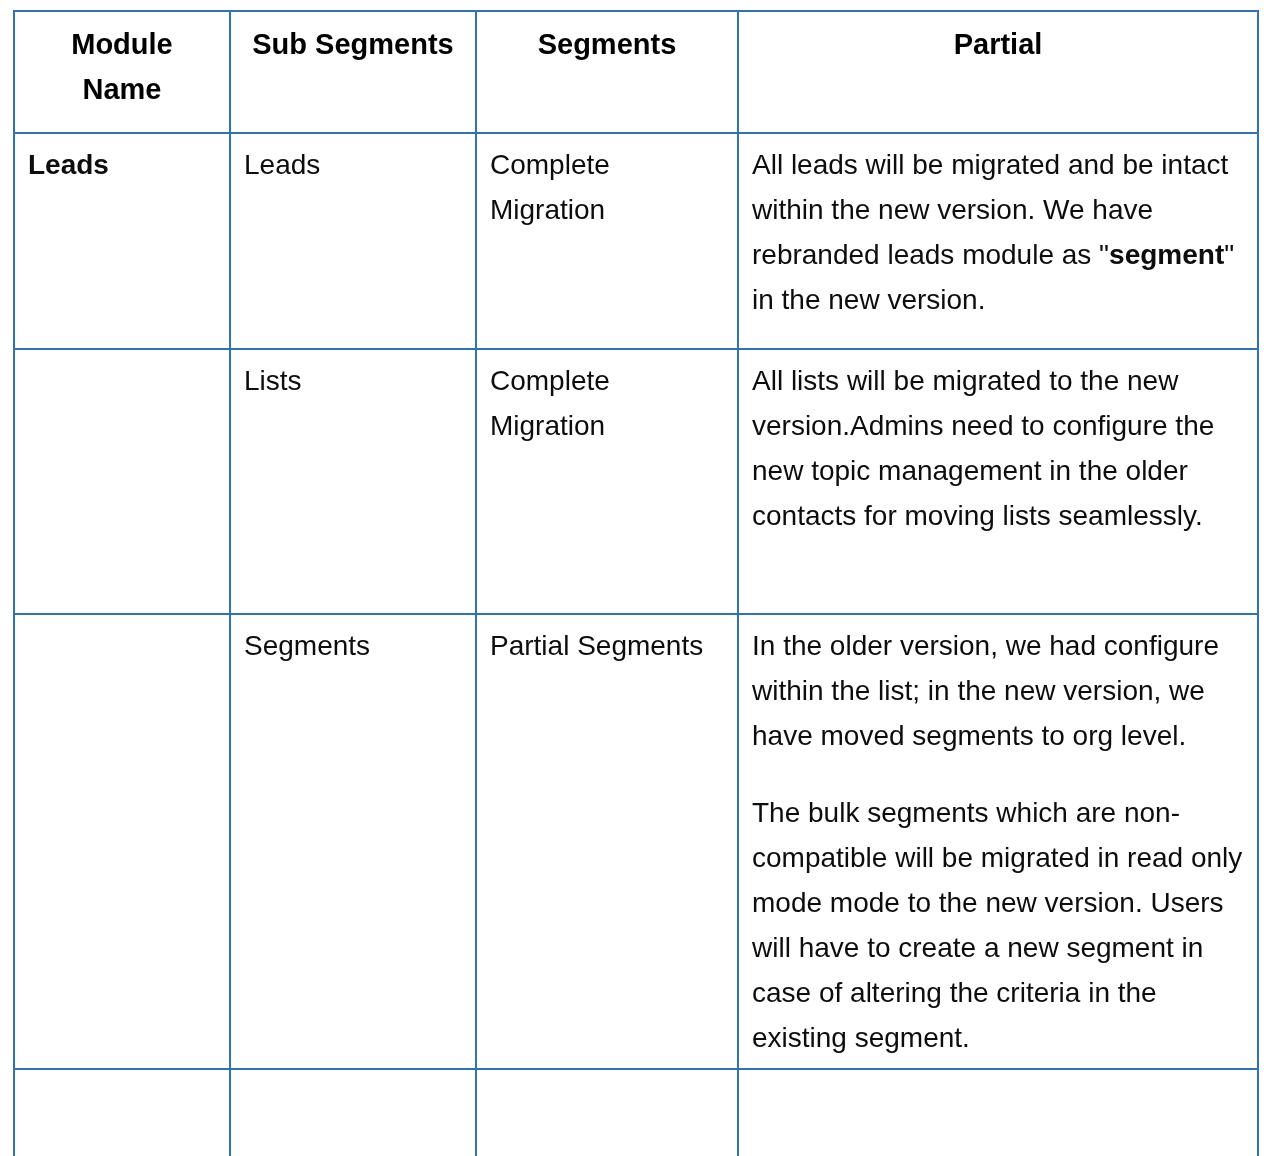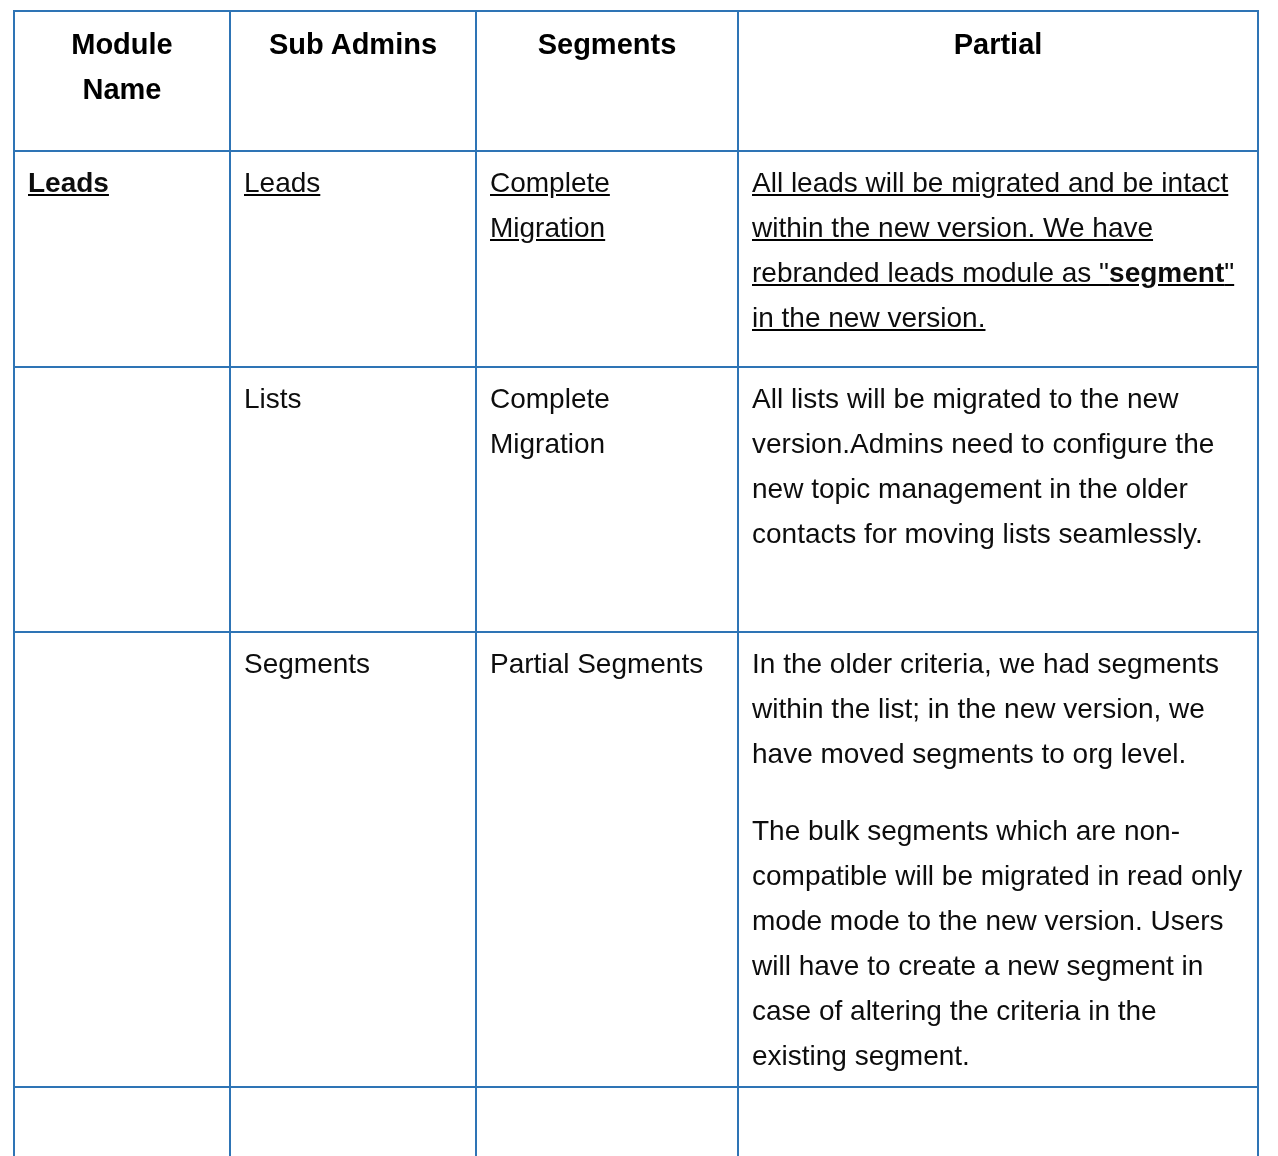--- a/index.html
+++ b/index.html
@@ -44,43 +44,43 @@
     padding-top: 10px;
   }
   th.module-header {
     text-align: left;
     color: #24407e;
   }
   td.module-cell {
     font-weight: 700;
     color: #24407e;
   }
-  tr.header-row    { height: 140px; }
-  tr.row-leads     { height: 216px; text-decoration: underline; }
+  tr.header-row    { height: 122px; }
+  tr.row-leads     { height: 216px; }
   tr.row-lists     { height: 265px; padding-left: 24px; }
   tr.row-segments  { height: 450px; }
   tr.row-partial   { height: 90px; }
   td p { margin: 0; }
   td p + p { margin-top: 32px; }
 </style>
 </head>
 <body>
 
 <div class="page">
   <table class="migration-table">
     <colgroup>
       <col style="width:216px">
       <col style="width:246px">
       <col style="width:262px">
       <col style="width:520px">
     </colgroup>
     <thead>
       <tr class="header-row">
         <th class="module-header">Module Name</th>
-        <th>Sub Admins</th>
+        <th>Sub Segments</th>
         <th>Segments</th>
         <th>Partial</th>
       </tr>
     </thead>
     <tbody>
       <tr class="row-leads">
         <td class="module-cell">Leads</td>
         <td>Leads</td>
         <td>Complete Migration</td>
         <td>
@@ -93,21 +93,21 @@
         <td>Complete Migration</td>
         <td>
           <p>All lists will be migrated to the new version.Admins need to configure the new topic management in the older contacts for moving lists seamlessly.</p>
         </td>
       </tr>
       <tr class="row-segments">
         <td class="module-cell"></td>
         <td>Segments</td>
         <td>Partial Segments</td>
         <td>
-          <p>In the older criteria, we had segments within the list; in the new version, we have moved segments to org level.</p>
+          <p>In the older version, we had configure within the list; in the new version, we have moved segments to org level.</p>
           <p>The bulk segments which are non-compatible will be migrated in read only mode mode to the new version. Users will have to create a new segment in case of altering the criteria in the existing segment.</p>
         </td>
       </tr>
       <tr class="row-partial">
         <td class="module-cell"></td>
         <td></td>
         <td></td>
         <td></td>
       </tr>
     </tbody>

